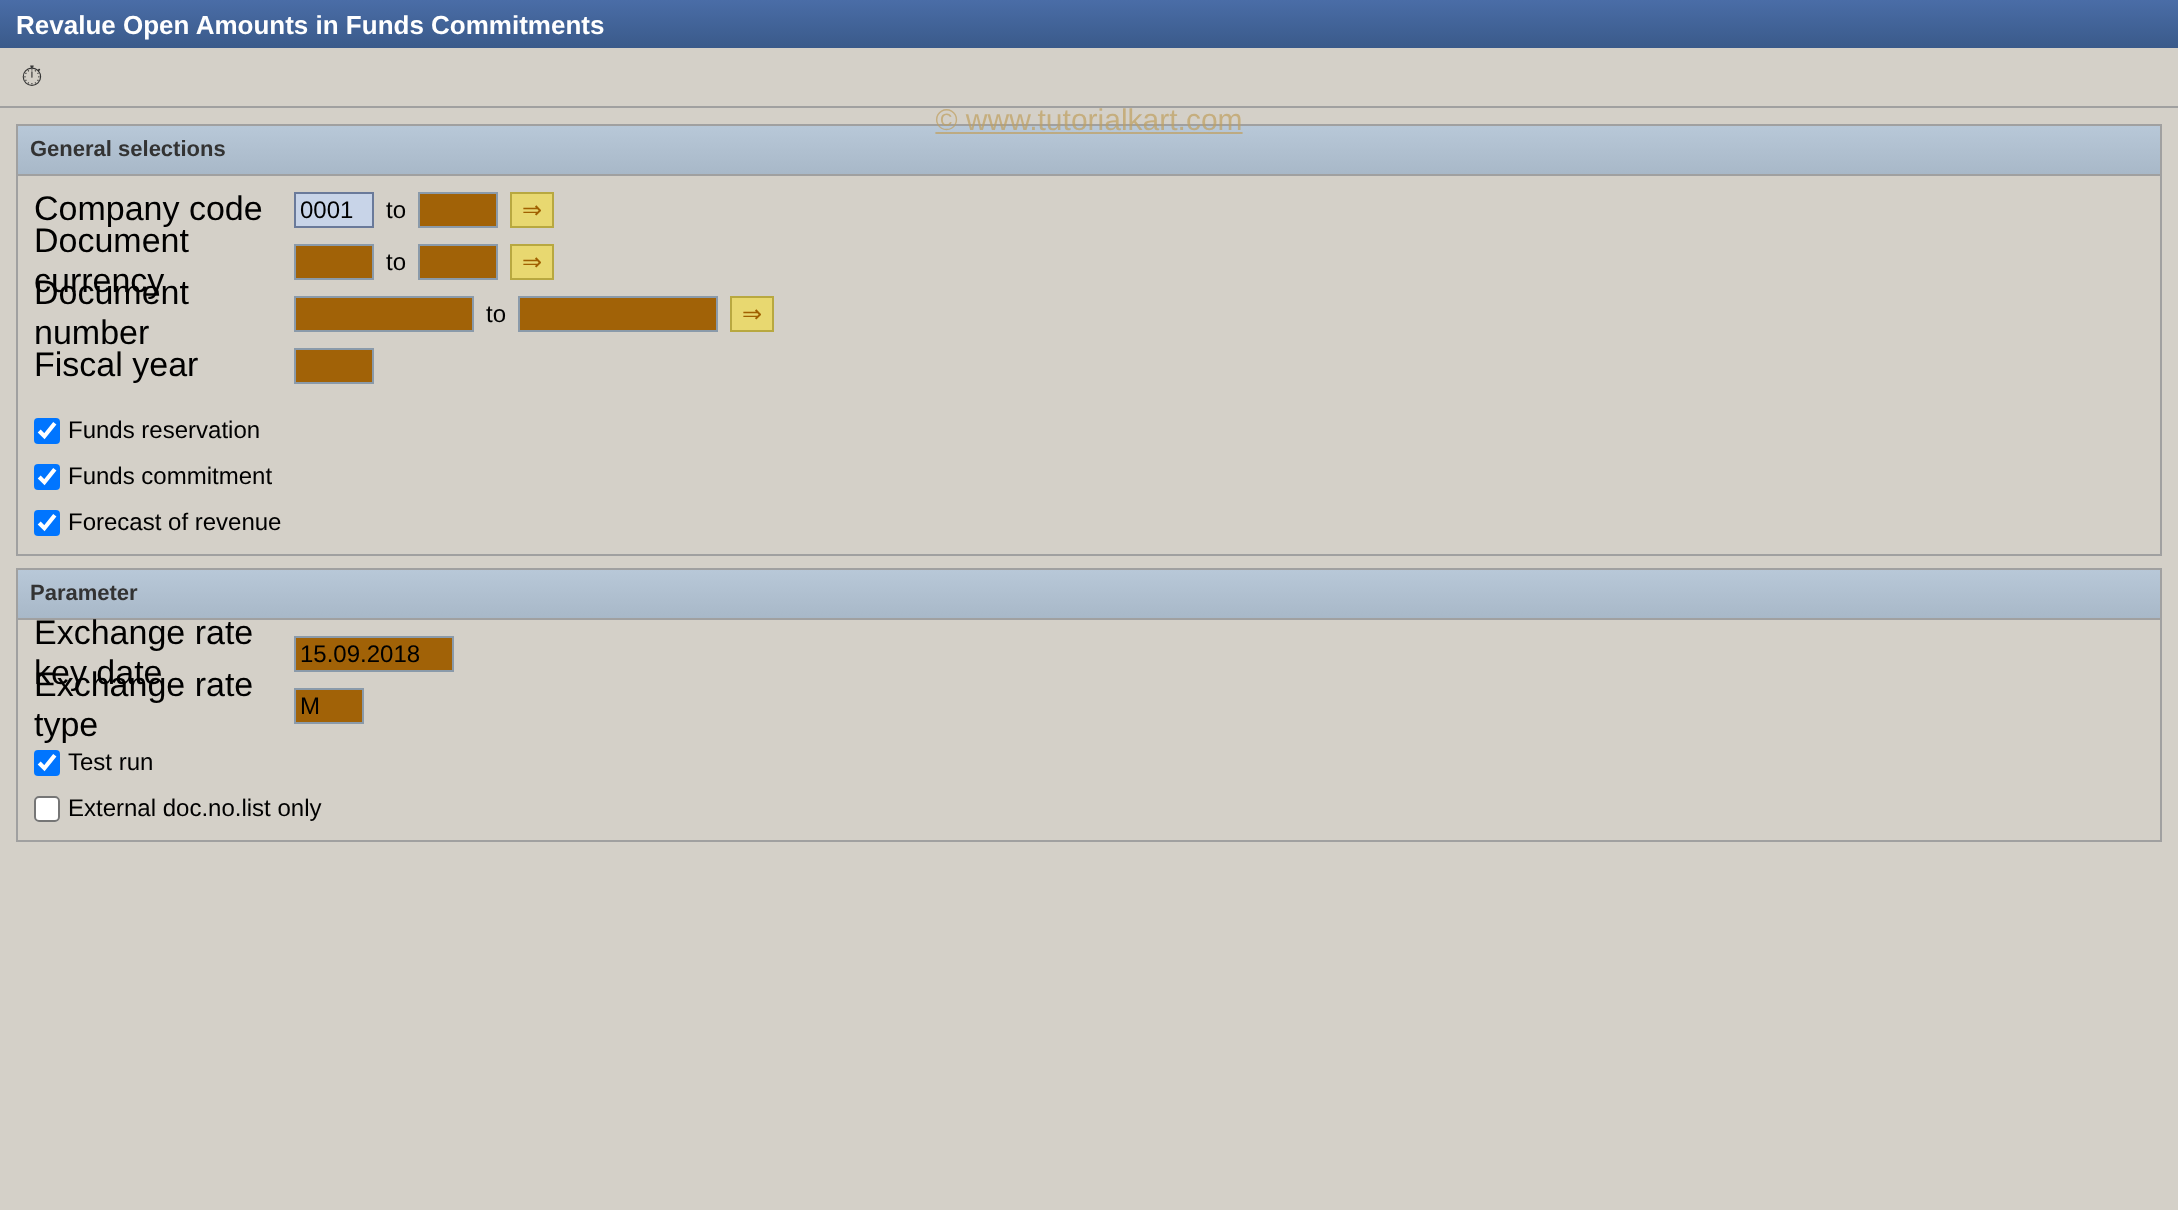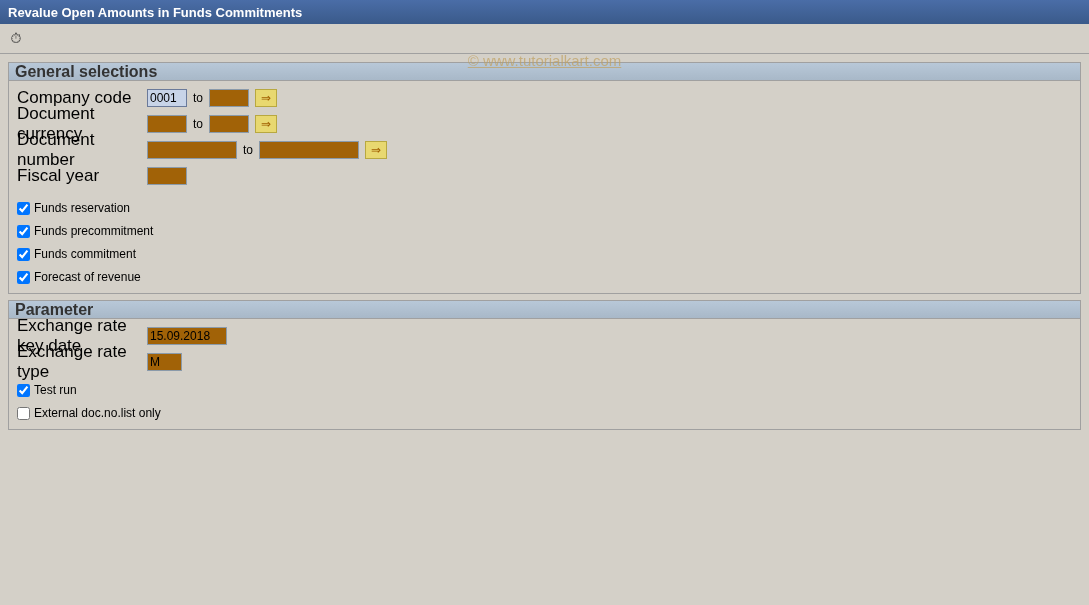--- a/index.html
+++ b/index.html
@@ -67,22 +67,22 @@
 
     .section {
       background-color: #d4d0c8;
       border: 1px solid #a0a0a0;
       margin-bottom: 6px;
     }
 
     .section-header {
       background: linear-gradient(to bottom, #b8c8d8, #a8b8c8);
       border-bottom: 1px solid #a0a0a0;
-      padding: 2px 6px;
-      font-size: 16px;
+      padding: 12px 6px;
+      font-size: 11px;
       font-weight: bold;
       color: #333;
       height: 18px;
       display: flex;
       align-items: center;
     }
 
     .section-content {
       padding: 6px 8px;
     }
@@ -218,24 +218,20 @@
 
       <div class="form-row">
         <span class="form-label">Fiscal year</span>
         <input type="text" class="form-input form-input-small" style="">
       </div>
 
       <div style="margin-top: 8px;">
         <div class="checkbox-row">
           <input type="checkbox" id="cb1" checked="" style="">
           <label class="checkbox-label" for="cb1">Funds reservation</label>
-        </div>
-        <div class="checkbox-row">
-          <input type="checkbox" id="cb2" checked="" style="">
-          <label class="checkbox-label" for="cb2">Funds precommitment</label>
         </div>
         <div class="checkbox-row">
           <input type="checkbox" id="cb3" checked="" style="">
           <label class="checkbox-label" for="cb3">Funds commitment</label>
         </div>
         <div class="checkbox-row">
           <input type="checkbox" id="cb4" checked="" style="">
           <label class="checkbox-label" for="cb4">Forecast of revenue</label>
         </div>
       </div>

